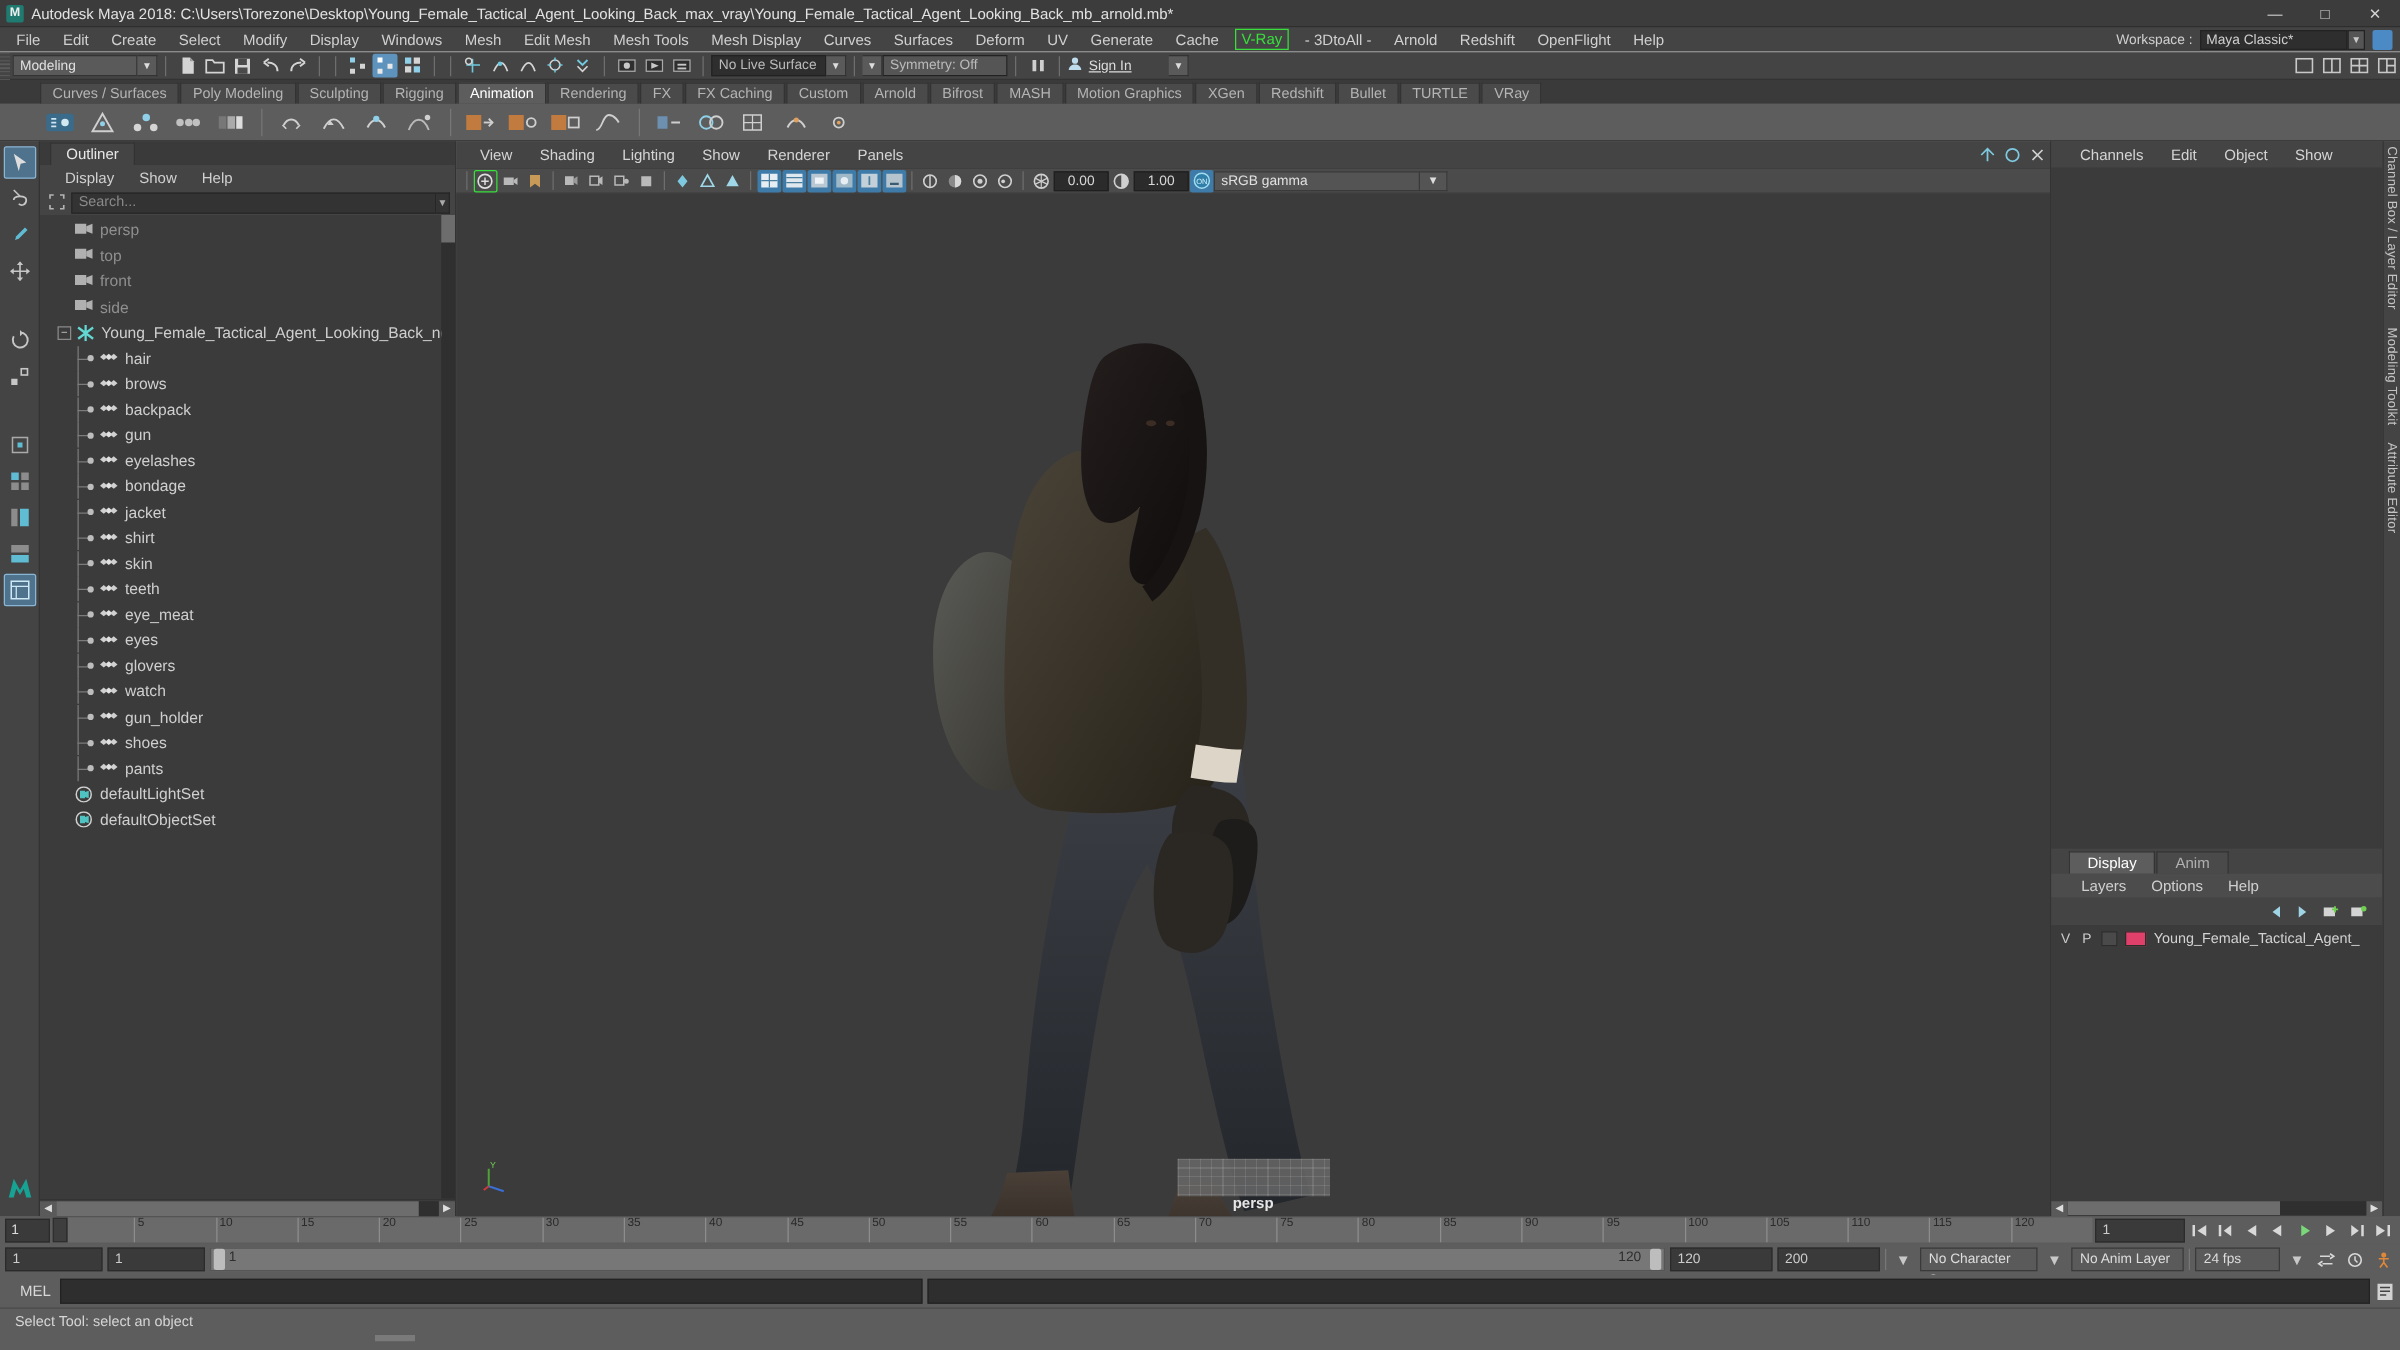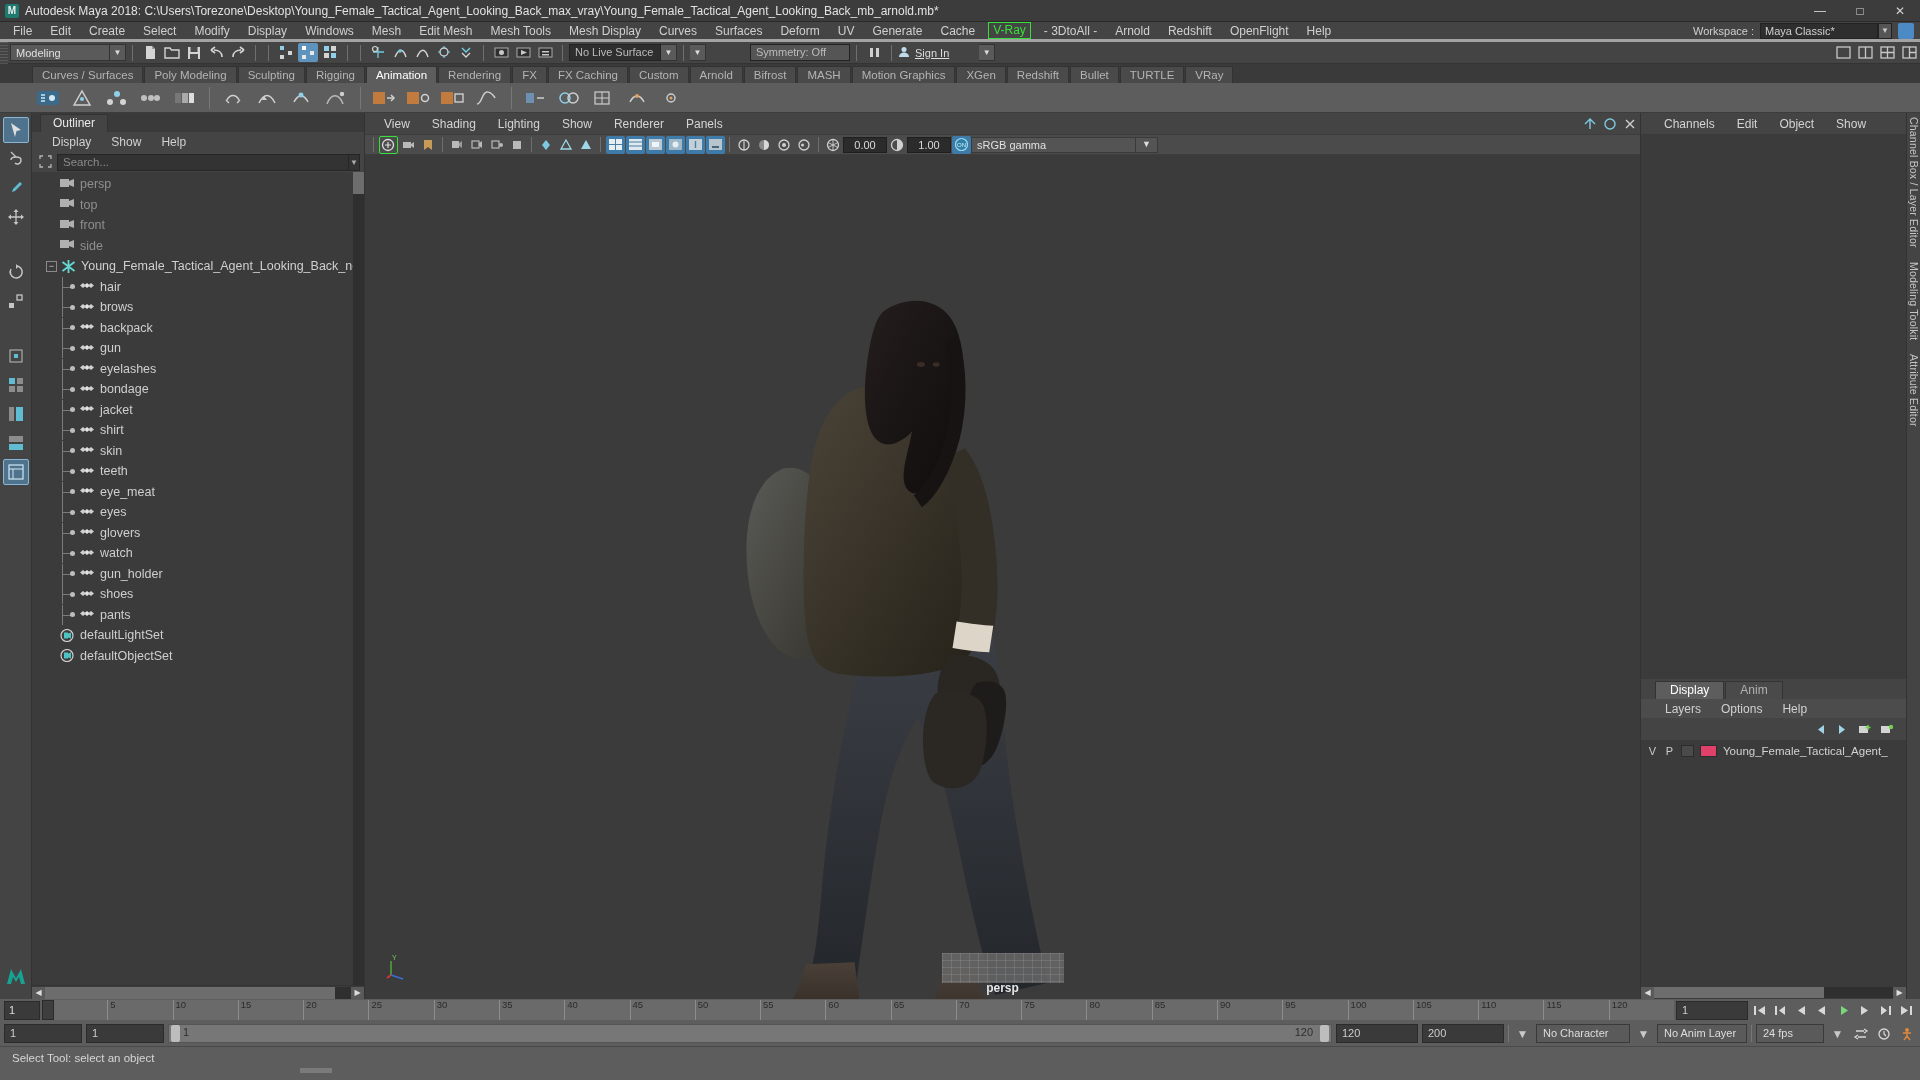--- a/index.html
+++ b/index.html
@@ -25,21 +25,21 @@
   .titlebar .tb-spacer { flex:1; }
   .win-btn {
     width:40px;height:22px;display:flex;align-items:center;justify-content:center;
     color:#d4d4d4;font-size:12px; flex:none;
   }
   .win-btn:last-child { }
 
   
   .menubar {
     height:20px; background:#444444; display:flex; align-items:center;
-    border-bottom:3px solid #a3a3a3; flex:none; padding-left:4px;
+    border-bottom:1px solid #a3a3a3; flex:none; padding-left:4px;
   }
   .menubar .mi { padding:0 9px; font-size:12px; color:#d0d0d0; line-height:20px; white-space:nowrap;}
   .menubar .mi.vray { color:#37e03a; border:1px solid #37e03a; padding:0 4px; margin:0 4px; line-height:15px;}
   .menubar .spacer { flex:1; }
   .ws-label { font-size:11px;color:#cfcfcf;padding-right:6px; }
   .ws-box {
     width:118px;height:16px;background:#2e2e2e;border:1px solid #222;
     font-size:11px;color:#cfcfcf;padding:0 4px;line-height:15px; position:relative;
   }
   .ws-arrow { width:14px;height:16px;background:#555;border:1px solid #222;text-align:center;line-height:14px;font-size:8px;}
@@ -389,21 +389,21 @@
           <rect x="1" y="3" width="13" height="9" fill="#2f2f2f" stroke="#aaa"></rect>
           <rect x="4" y="6" width="7" height="1.5" fill="#c8c8c8"></rect>
           <rect x="4" y="9" width="7" height="1.5" fill="#c8c8c8"></rect>
         </svg>
     </div>
     <div class="tb-sep"></div>
     <div class="field" style="width:92px;">No Live Surface</div>
     <div class="sel-arrow">▼</div>
     <div class="tb-sep"></div>
     <div class="sel-arrow">▼</div>
-    <div class="field" style="width:100px;background:#555;margin-left:44px;">Symmetry: Off</div>
+    <div class="field" style="width:100px;background:#555;">Symmetry: Off</div>
     <div class="tb-sep"></div>
     <div class="ticon">
       <svg width="15" height="15" viewBox="0 0 15 15">
           <rect x="3" y="3" width="3" height="9" fill="#cfcfcf"></rect>
           <rect x="9" y="3" width="3" height="9" fill="#cfcfcf"></rect>
         </svg>
     </div>
     <div class="tb-sep"></div>
     <div class="signin">
       <span style="margin-right:5px;">
@@ -1404,20 +1404,31 @@
         </svg>
     </div>
     <div class="pbtn">
       <svg width="16" height="14" viewBox="0 0 16 14">
           <circle cx="8" cy="3" r="2" fill="#e0883a"></circle>
           <path d="M8 5v4M8 9l-3 4M8 9l3 4M4 6h8" stroke="#e0883a" stroke-width="1.3" fill="none"></path>
         </svg>
     </div>
   </div>
 
+  <div class="cmdline">
+    <div class="mel-lbl">MEL</div>
+    <div class="mel-in"></div>
+    <div class="mel-out"></div>
+    <div class="mel-btn">
+      <svg width="14" height="15" viewBox="0 0 14 15">
+          <rect x="1" y="1" width="12" height="13" fill="#d2d2d2"></rect>
+          <path d="M3 4h8M3 7h8M3 10h5" stroke="#444" stroke-width="1.2"></path>
+        </svg>
+    </div>
+  </div>
 
   <div class="statusbar">
     <div class="status-txt">Select Tool: select an object</div>
   </div>
   <div class="help-line">
     <div class="help-thumb"></div>
   </div>
 
 </div>
 

